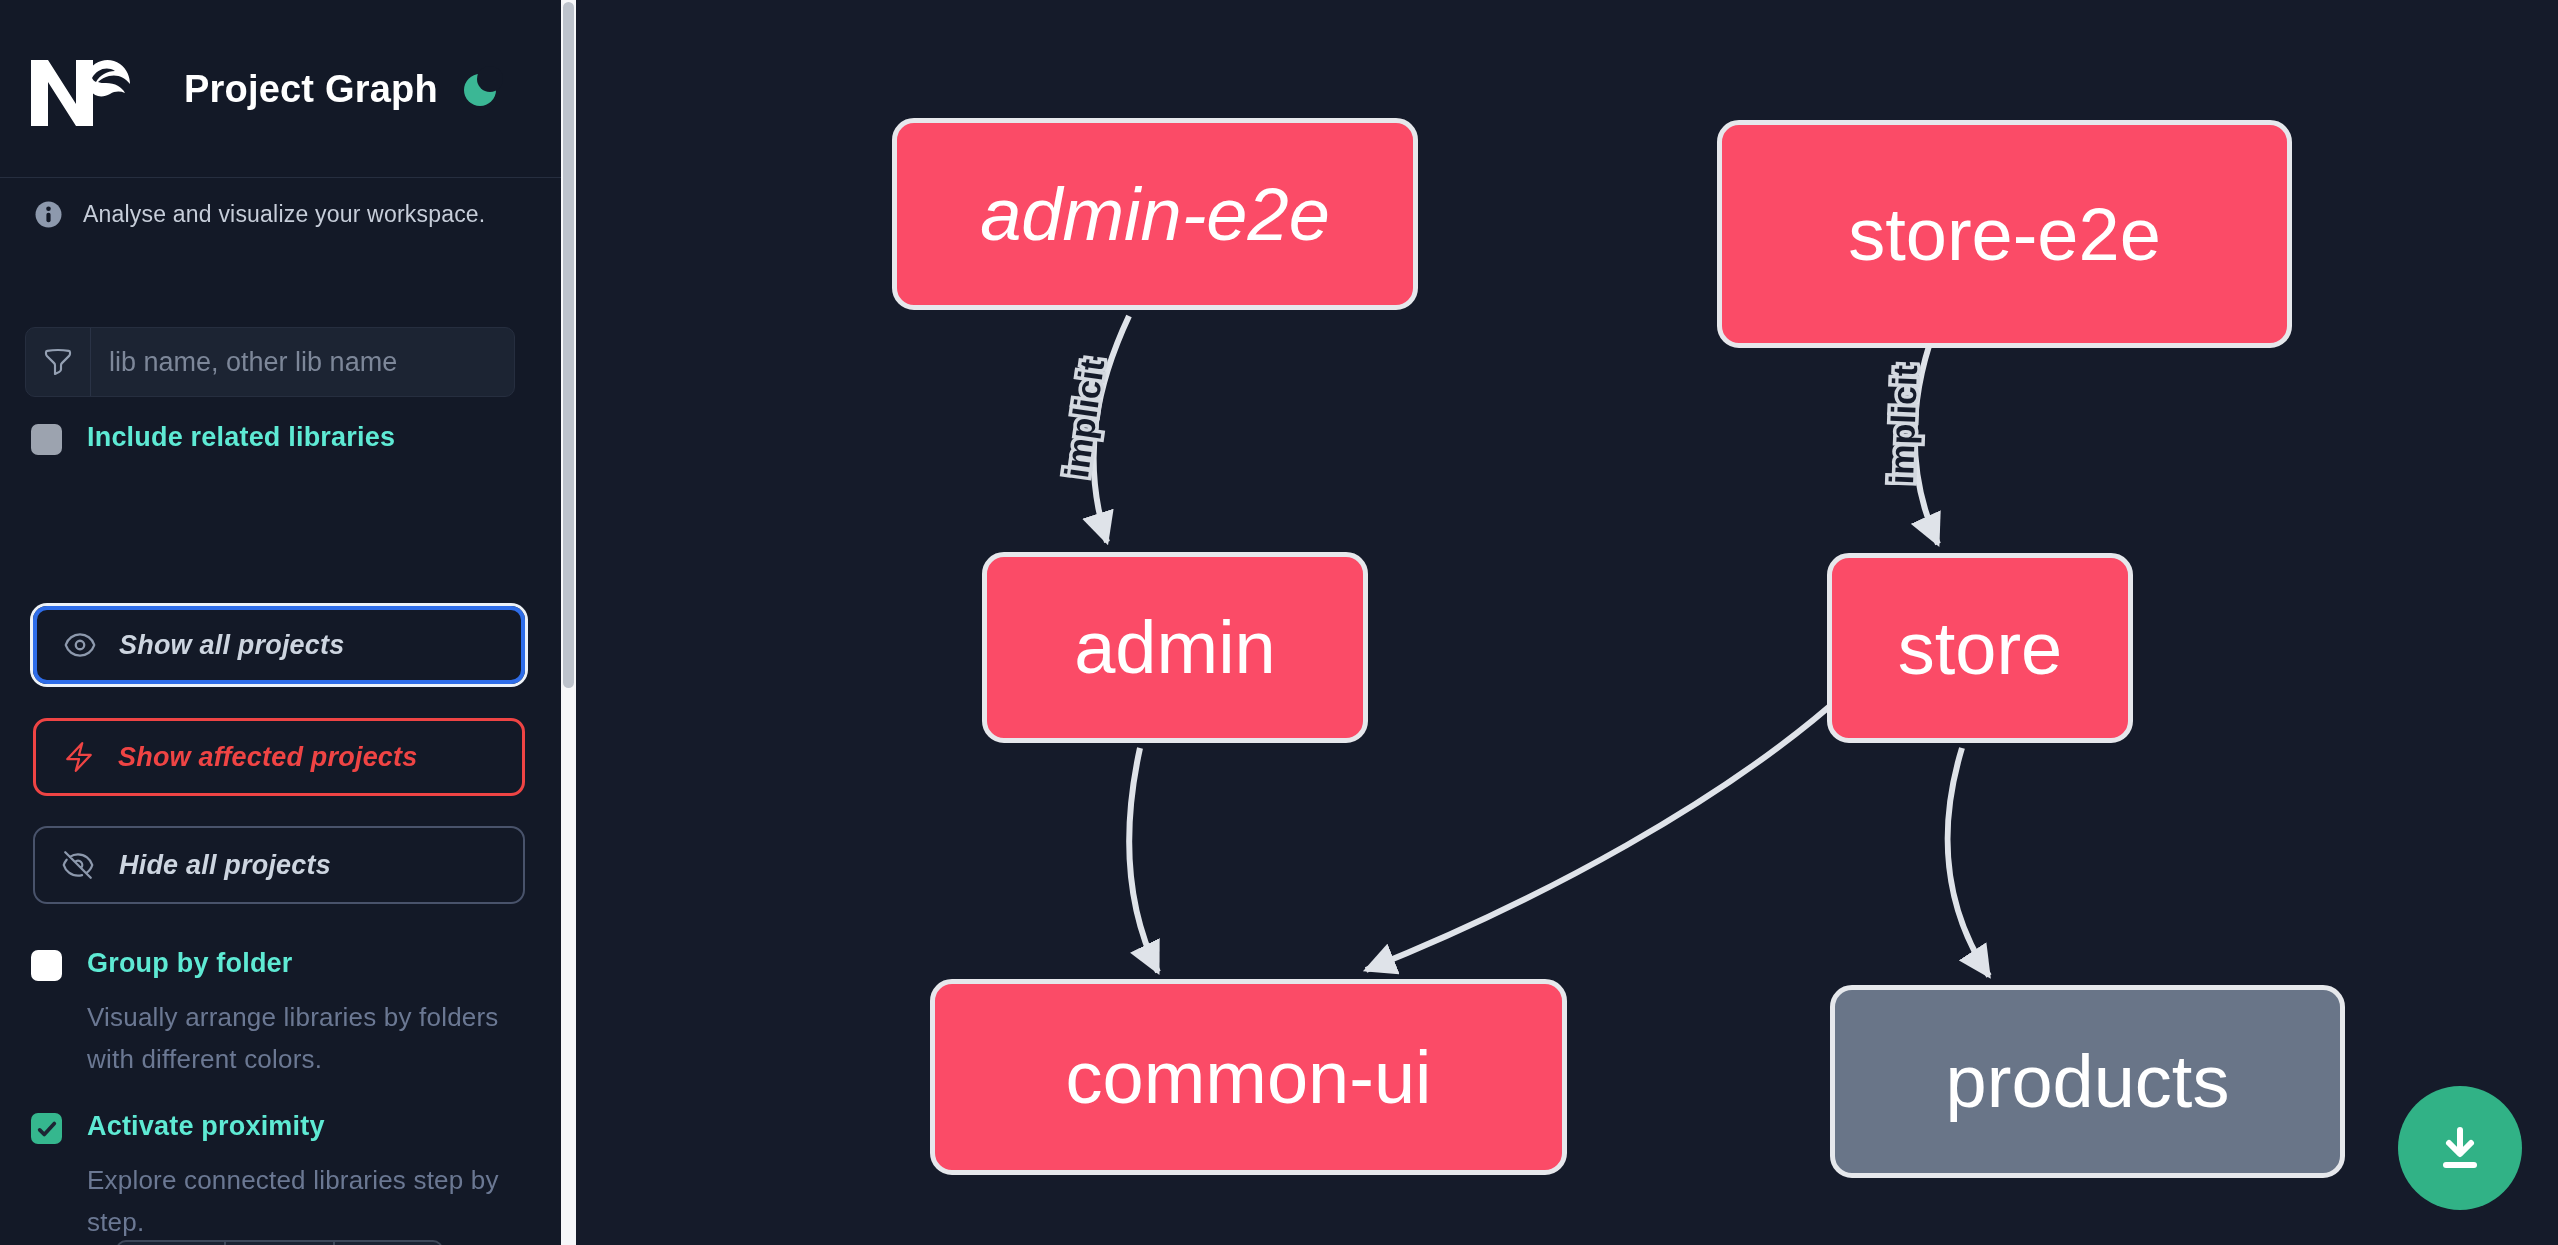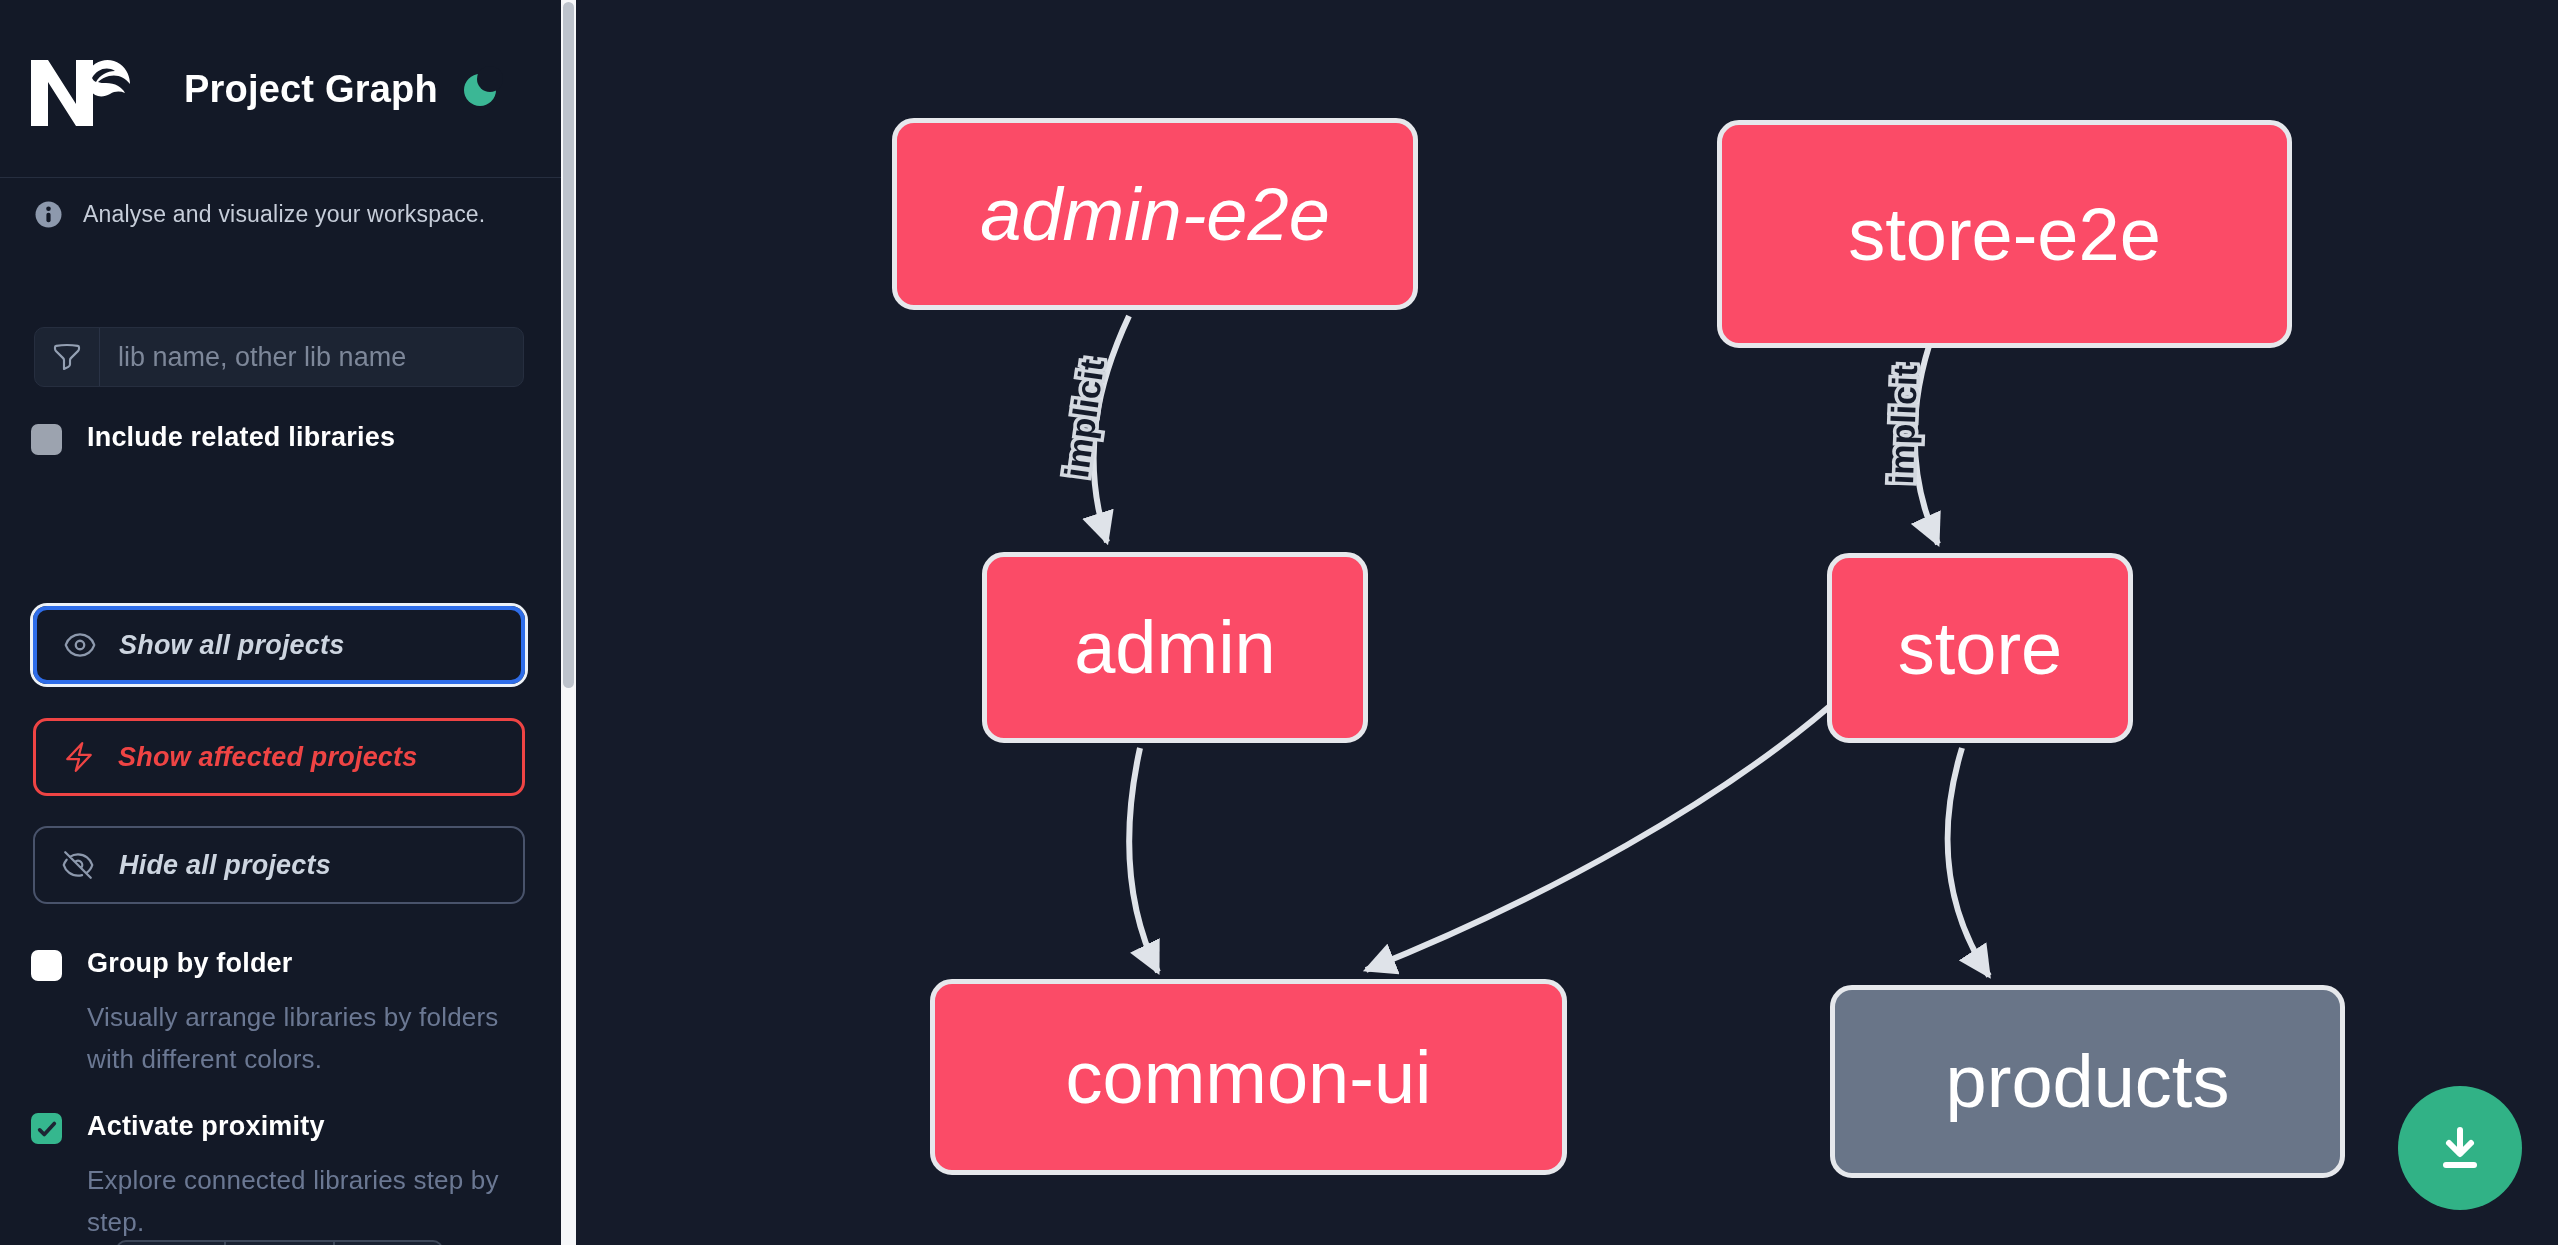--- a/index.html
+++ b/index.html
@@ -9,34 +9,34 @@
   .sidebar{position:relative;width:561px;height:1245px;background:#131927;flex:0 0 auto;}
   .sb-header{position:absolute;left:0;top:0;width:561px;height:177px;}
   .nx-logo{position:absolute;left:29px;top:56px;width:104px;height:72px;}
   .sb-title{position:absolute;left:184px;top:68px;font-size:38px;font-weight:700;color:#ffffff;letter-spacing:0.2px;}
   .theme-toggle{position:absolute;left:463px;top:66px;width:40px;height:44px;cursor:pointer;}
   .sb-divider{position:absolute;left:0;top:177px;width:561px;height:1px;background:#262e3f;}
 
   .info-row{position:absolute;left:35px;top:201px;display:flex;align-items:center;gap:21px;}
   .info-text{font-size:23px;font-weight:500;color:#c6cdd9;letter-spacing:0.2px;}
 
-  .search-box{position:absolute;left:34px;top:327px;width:490px;height:60px;background:#1c2433;border:1px solid #262e3f;border-radius:10px;display:flex;align-items:stretch;box-sizing:border-box;}
+  .search-box{position:absolute;left:25px;top:327px;width:490px;height:70px;background:#1c2433;border:1px solid #262e3f;border-radius:10px;display:flex;align-items:stretch;box-sizing:border-box;}
   .search-icon-cell{width:64px;display:flex;align-items:center;justify-content:center;border-right:1px solid #2a3346;flex:0 0 auto;}
   .search-input{flex:1;background:transparent;border:none;outline:none;color:#c6cdd9;font-size:27px;padding:0 18px;font-family:inherit;}
   .search-input::placeholder{color:#7d8799;}
 
   .toggle{position:absolute;left:31px;}
   .checkbox{width:31px;height:31px;border-radius:7px;flex:0 0 auto;display:flex;align-items:center;justify-content:center;cursor:pointer;}
   .cb-related{background:#9ca3af;}
   .cb-folder{background:#ffffff;}
   .cb-prox{background:#9ca3af;}
   .checkbox svg{display:none;}
   .checkbox.checked{background:#35b78e;}
   .checkbox.checked svg{display:block;}
-  .toggle-label{position:absolute;font-size:27px;font-weight:700;color:#ffffff;letter-spacing:0.2px;white-space:nowrap;}
+  .toggle-label{position:absolute;font-size:27px;font-weight:700;color:#5eead4;letter-spacing:0.2px;white-space:nowrap;}
   .toggle-desc{position:absolute;font-size:26px;font-weight:400;color:#6b7893;line-height:42px;width:420px;letter-spacing:0.2px;}
 
   .sb-btn{position:absolute;left:33px;width:492px;height:78px;box-sizing:border-box;border-radius:14px;display:flex;align-items:center;gap:22px;padding:0 0 0 26px;background:transparent;cursor:pointer;font-family:inherit;font-style:italic;}
   .sb-btn span{font-size:27px;font-weight:600;letter-spacing:0.2px;}
   .btn-all{border:4px solid #2f6de8;box-shadow:0 0 0 3px #eef2f7;}
   .btn-all span{color:#cdd5e0;}
   .btn-affected{border:3px solid #ef4444;}
   .btn-affected span{color:#ef4444;}
   .btn-hide{border:2px solid #49536b;gap:24px;}
   .btn-hide span{color:#cdd5e0;}

